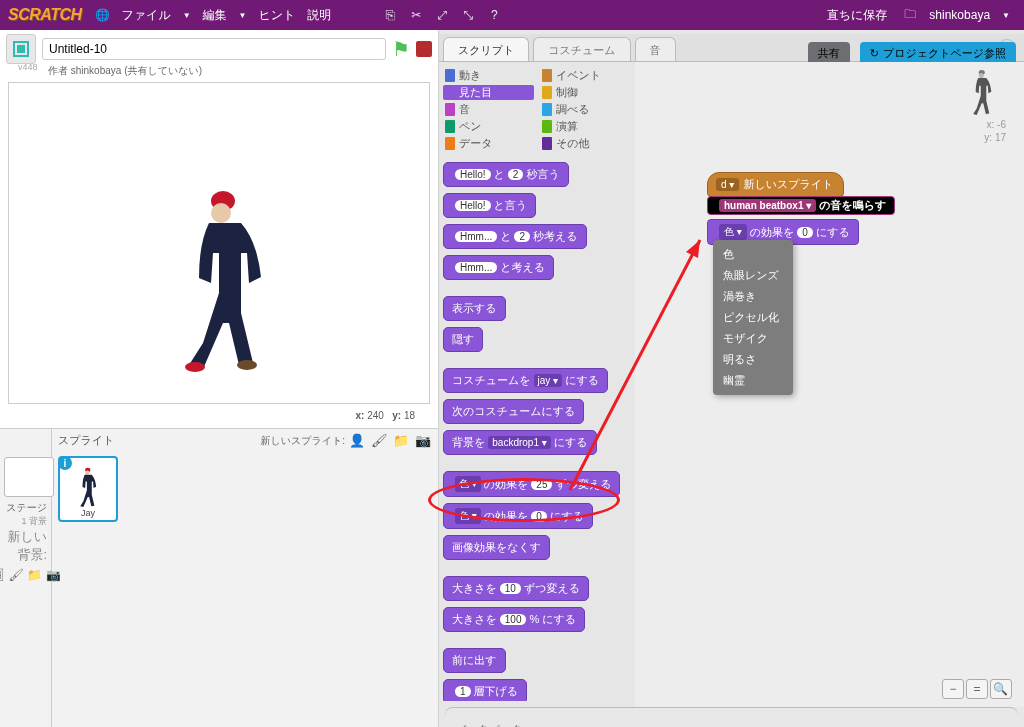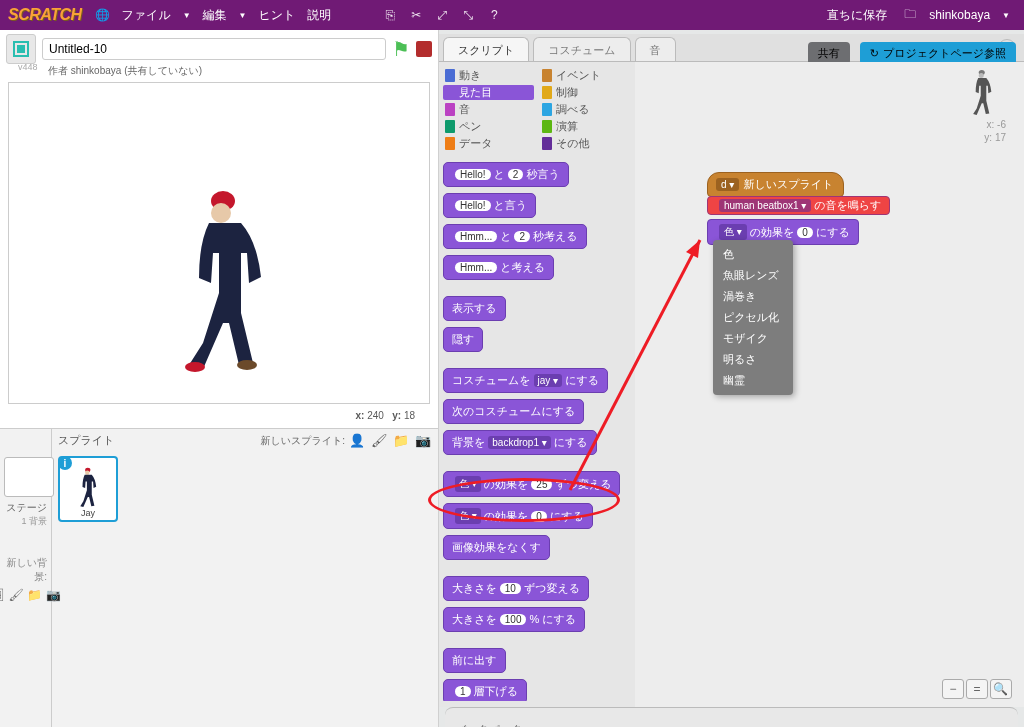--- a/index.html
+++ b/index.html
@@ -33,21 +33,21 @@
 .stage { position: relative; margin: 2px 8px 0 8px; height: 322px; border: 1px solid #ccc; background: #fff; }
 .stage-sprite { position: absolute; left: 160px; top: 100px; width: 110px; height: 190px; }
 .coords { position: absolute; right: 14px; bottom: -18px; font-size: 10px; color: #5a5a5a; }
 
 
 .sprite-pane { margin-top: 24px; border-top: 1px solid #ccc; flex: 1; display: flex; background: #f2f2f2; }
 .stage-col { width: 52px; padding: 6px 4px; border-right: 1px solid #ccc; text-align: right; }
 .stage-thumb { width: 50px; height: 40px; border: 1px solid #bbb; margin: 0 auto 4px; background: #fff; border-radius: 3px; }
 .stage-col .label { font-size: 10px; color: #666; }
 .stage-col .sublabel { font-size: 9px; color: #999; }
-.bg-label { font-size: 10px; color: #888; margin-top: 28px; }
+.bg-label { font-size: 13px; color: #888; }
 .bg-icons { display: flex; gap: 4px; margin-top: 4px; justify-content: center; }
 .bg-icons span { font-size: 12px; color: #666; }
 .sprites-col { flex: 1; padding: 4px 6px; }
 .sprites-header { display: flex; align-items: center; font-size: 11px; color: #555; }
 .sprites-header .fill { flex: 1; }
 .new-sprite-label { font-size: 10px; color: #666; margin-right: 4px; }
 .tool-icons { display: flex; gap: 6px; }
 .tool-icons span { font-size: 13px; color: #555; }
 .sprite-item { width: 60px; height: 66px; border: 2px solid #1e9ed6; border-radius: 4px; margin-top: 8px; background: #fff; position: relative; display: flex; flex-direction: column; align-items: center; justify-content: flex-end; padding-bottom: 2px; }
 .sprite-item .info { position: absolute; top: -2px; left: -2px; width: 14px; height: 14px; background: #1e9ed6; color: #fff; border-radius: 50%; font-size: 10px; display: flex; align-items: center; justify-content: center; font-weight: bold; }
@@ -73,21 +73,21 @@
 .block .pill { background: #fff; color: #333; border-radius: 8px; padding: 0 5px; margin: 0 3px; font-size: 10px; min-width: 14px; text-align: center; display: inline-block; }
 .block .dd { background: #6b3eb0; padding: 1px 4px; border-radius: 3px; margin: 0 3px; font-size: 10px; }
 .block-gap { height: 10px; }
 
 .scripts-area { flex: 1; background: #ededed; position: relative; }
 .script-thumb { position: absolute; top: 6px; right: 22px; width: 40px; height: 48px; }
 .coords2 { position: absolute; top: 56px; right: 18px; font-size: 10px; color: #999; text-align: right; line-height: 13px; }
 
 .hat-block { position: absolute; left: 72px; top: 110px; background: #c88330; color: #fff; font-size: 11px; padding: 4px 10px 4px 8px; border-radius: 12px 12px 4px 4px; border: 1px solid #9c6220; display: flex; align-items: center; }
 .hat-block .key { background: #9c6220; padding: 1px 5px; border-radius: 3px; margin-right: 4px; font-size: 10px; }
-.sound-block { position: absolute; left: 72px; top: 134px; background: #ef4444; color: #fff; font-size: 11px; padding: 1px 8px; border-radius: 4px; border: 1px solid #9e3576; display: flex; align-items: center; }
+.sound-block { position: absolute; left: 72px; top: 134px; background: #000000; color: #fff; font-size: 11px; padding: 1px 8px; border-radius: 4px; border: 1px solid #9e3576; display: flex; align-items: center; font-weight: bold; }
 .sound-block .dd { background: #9e3576; padding: 1px 5px; border-radius: 3px; margin: 0 3px; font-size: 10px; }
 .effect-block { position: absolute; left: 72px; top: 157px; background: #8a55d7; color: #fff; font-size: 11px; padding: 4px 8px; border-radius: 4px; border: 1px solid #6b3eb0; display: flex; align-items: center; }
 .effect-block .dd { background: #6b3eb0; padding: 1px 5px; border-radius: 3px; margin: 0 3px; font-size: 10px; }
 .effect-block .pill { background: #fff; color: #333; border-radius: 8px; padding: 0 5px; margin: 0 3px; font-size: 10px; min-width: 12px; text-align: center; display: inline-block; }
 
 .dropdown-menu { position: absolute; left: 78px; top: 178px; background: #7d7d7d; border-radius: 4px; padding: 4px 0; min-width: 80px; box-shadow: 2px 2px 6px rgba(0,0,0,0.3); }
 .dropdown-menu .opt { color: #fff; font-size: 11px; padding: 3px 10px; cursor: pointer; }
 
 .zoom-controls { position: absolute; bottom: 8px; right: 12px; display: flex; gap: 2px; }
 .zoom-controls .zbtn { width: 22px; height: 20px; border: 1px solid #aaa; background: #f4f4f4; border-radius: 3px; display: flex; align-items: center; justify-content: center; font-size: 12px; color: #666; }

